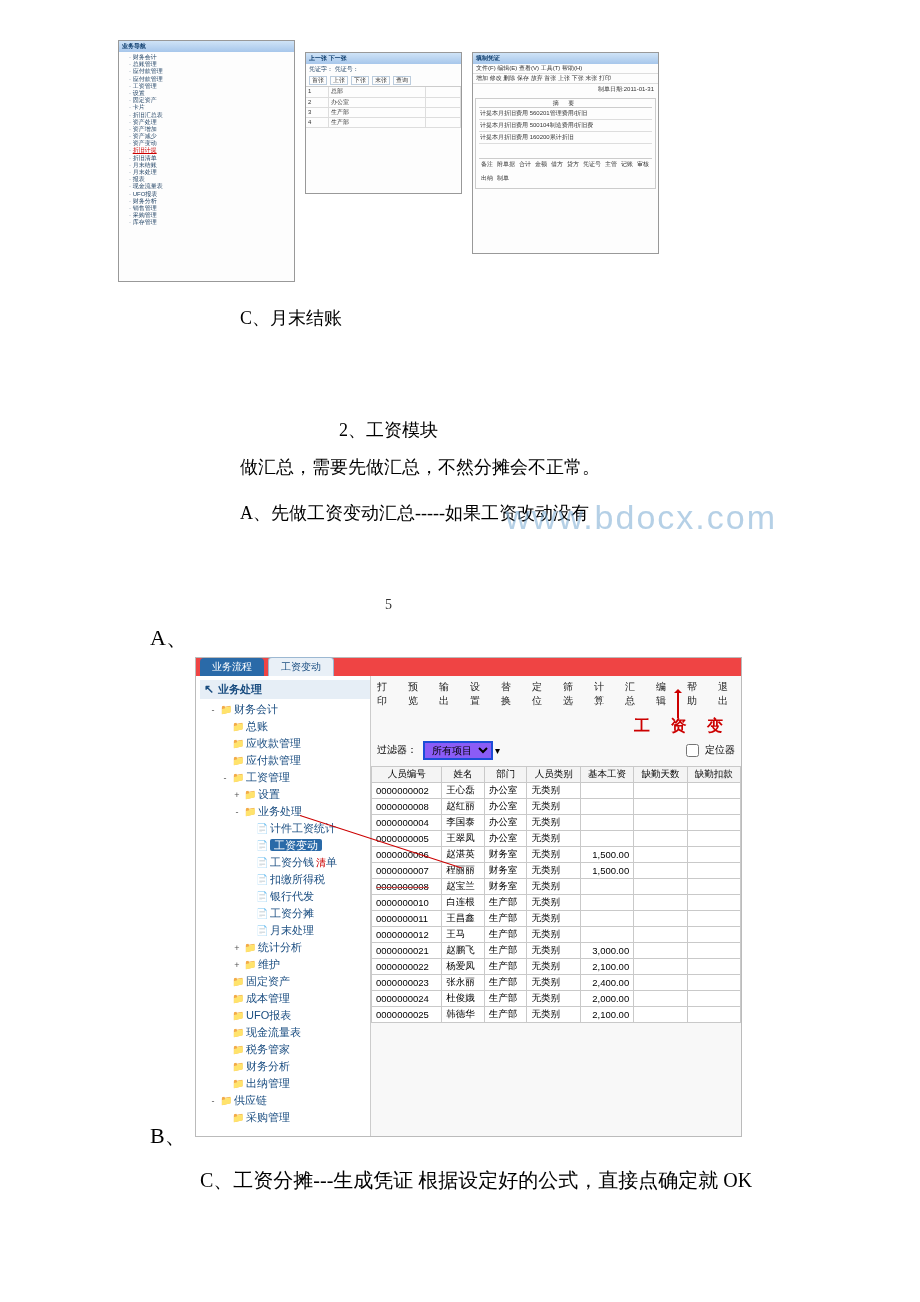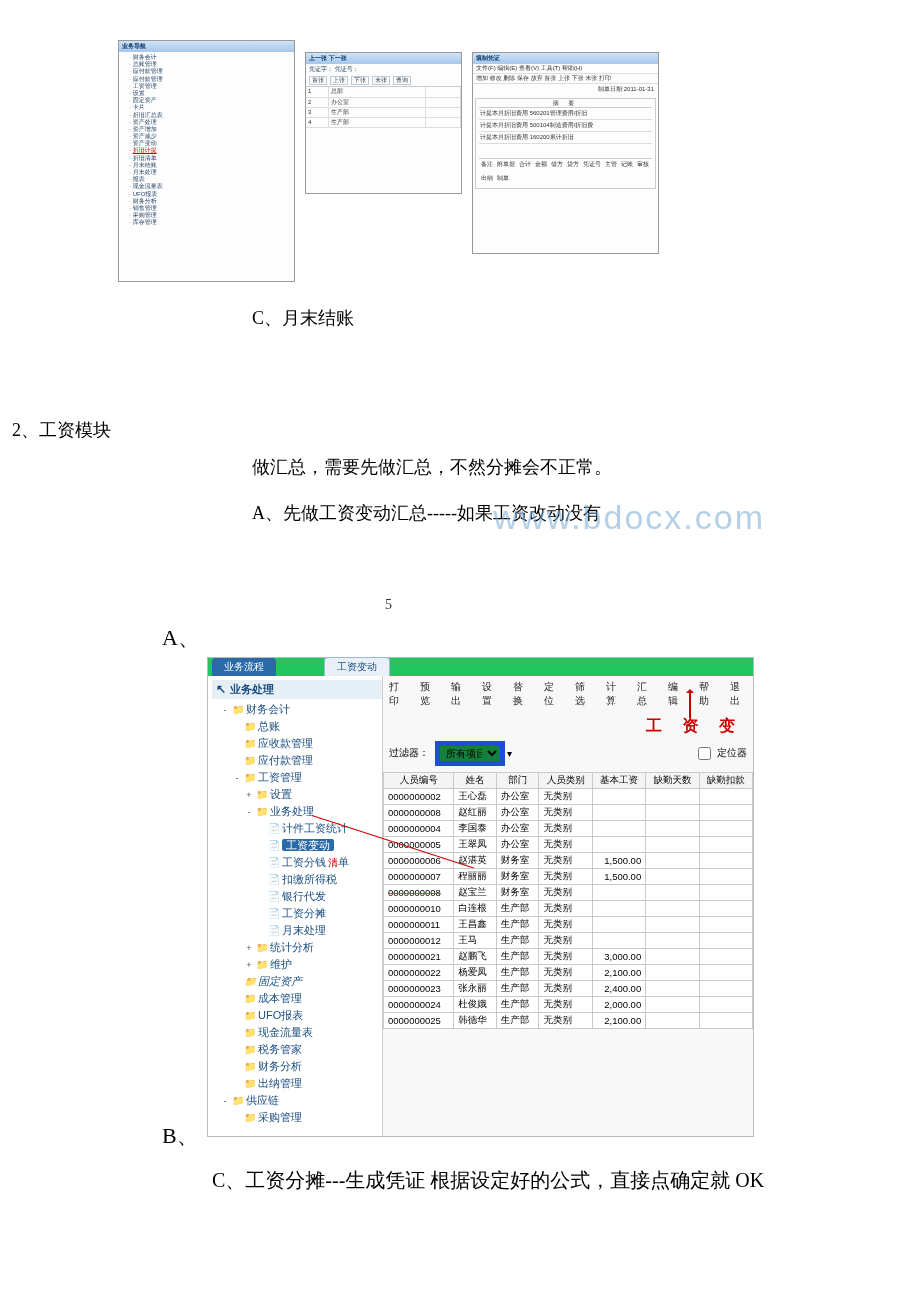--- a/index.html
+++ b/index.html
@@ -5,21 +5,21 @@
   body {
     margin: 0;
     padding: 0;
     background: #fff;
     font-family: "Microsoft YaHei", "SimSun", Arial, sans-serif;
     width: 920px;
     color: #000;
   }
   .page {
     width: 777px;
-    padding: 40px 12px;
+    padding: 40px 0;
     box-sizing: border-box;
   }
   
   .top-shots {
     display: flex;
     justify-content: center;
     gap: 10px;
     margin-bottom: 20px;
   }
   .shot {
@@ -41,21 +41,21 @@
   .tree6 div { padding-left:8px; white-space:nowrap; }
   .red6 { color:#c00; text-decoration:underline; }
 
   
   .para {
     margin: 14px 0 14px 240px;
     font-size: 18px;
     font-family: "SimSun", serif;
     line-height: 1.8;
   }
-  .para.center { margin-left:0; }
+  .para.center { text-align:center; margin-left:0; }
 
   .watermark {
     position: relative;
     text-align:right;
     font-size: 34px;
     letter-spacing: 2px;
     color: rgba(120,170,210,0.55);
     font-family: Arial, sans-serif;
     margin-top:-46px;
     margin-bottom: 60px;
@@ -73,24 +73,23 @@
   
   .app {
     margin: 2px 0 2px 195px;
     width: 545px;
     background:#f5f5f5;
     border:1px solid #bbb;
     font-size:10px;
   }
   .app-tabs {
     display:flex;
-    background:#22c55e;
+    background:#ef4444;
     height:18px;
     align-items:flex-end;
-    gap:44px;
   }
   .app-tab {
     padding:2px 12px;
     font-size:10px;
     border-top-left-radius:4px;
     border-top-right-radius:4px;
     margin-left:4px;
   }
   .app-tab.inactive { background:#2a6aa8; color:#fff; }
   .app-tab.active   { background:#e9f0f7; color:#1a4d80; border:1px solid #9cb8d2; border-bottom:none; }
@@ -160,22 +159,22 @@
   }
   .filterbar {
     display:flex;
     align-items:center;
     gap:6px;
     padding:4px 6px 6px 6px;
     font-size:10px;
   }
   .filterbar select, .filterbar input[type=text] {
     font-size:10px;
-    border:5px solid #1d4ed8;
-    background:#15803d;
+    border:2px solid #1d4ed8;
+    background:#8b5cf6;
     padding:1px 2px;
     text-align:center;
   }
   .filterbar .sel-proj { width:70px; }
   .filterbar .gap { flex:1; }
   .chk { display:inline-flex; align-items:center; gap:3px; }
 
   table.grid {
     border-collapse:collapse;
     width:100%;
@@ -337,21 +336,21 @@
               <li style="padding-left: 28px;"><span class="fold">-</span><span class="ico folder-ico"></span><span>业务处理</span></li>
               <li style="padding-left: 40px;"><span class="fold"> </span><span class="ico file-ico"></span><span>计件工资统计</span></li>
               <li style="padding-left: 40px;"><span class="fold"> </span><span class="ico file-ico"></span><span><span class="sel">工资变动</span></span></li>
               <li style="padding-left: 40px;"><span class="fold"> </span><span class="ico file-ico"></span><span><span>工资分钱<span class="red-note">清</span>单</span></span></li>
               <li style="padding-left: 40px;"><span class="fold"> </span><span class="ico file-ico"></span><span>扣缴所得税</span></li>
               <li style="padding-left: 40px;"><span class="fold"> </span><span class="ico file-ico"></span><span>银行代发</span></li>
               <li style="padding-left: 40px;"><span class="fold"> </span><span class="ico file-ico"></span><span>工资分摊</span></li>
               <li style="padding-left: 40px;"><span class="fold"> </span><span class="ico file-ico"></span><span>月末处理</span></li>
               <li style="padding-left: 28px;"><span class="fold">+</span><span class="ico folder-ico"></span><span>统计分析</span></li>
               <li style="padding-left: 28px;"><span class="fold">+</span><span class="ico folder-ico"></span><span>维护</span></li>
-              <li style="padding-left: 16px; font-style: italic;"><span class="fold"> </span><span class="ico folder-ico"></span><span>固定资产</span></li>
+              <li style="padding-left: 16px;"><span class="fold"> </span><span class="ico folder-ico"></span><span>固定资产</span></li>
               <li style="padding-left: 16px;"><span class="fold"> </span><span class="ico folder-ico"></span><span>成本管理</span></li>
               <li style="padding-left: 16px;"><span class="fold"> </span><span class="ico folder-ico"></span><span>UFO报表</span></li>
               <li style="padding-left: 16px;"><span class="fold"> </span><span class="ico folder-ico"></span><span>现金流量表</span></li>
               <li style="padding-left: 16px;"><span class="fold"> </span><span class="ico folder-ico"></span><span>税务管家</span></li>
               <li style="padding-left: 16px;"><span class="fold"> </span><span class="ico folder-ico"></span><span>财务分析</span></li>
               <li style="padding-left: 16px;"><span class="fold"> </span><span class="ico folder-ico"></span><span>出纳管理</span></li>
               <li style="padding-left: 4px;"><span class="fold">-</span><span class="ico folder-ico"></span><span>供应链</span></li>
               <li style="padding-left: 16px;"><span class="fold"> </span><span class="ico folder-ico"></span><span>采购管理</span></li>
             </ul>
         </div>

